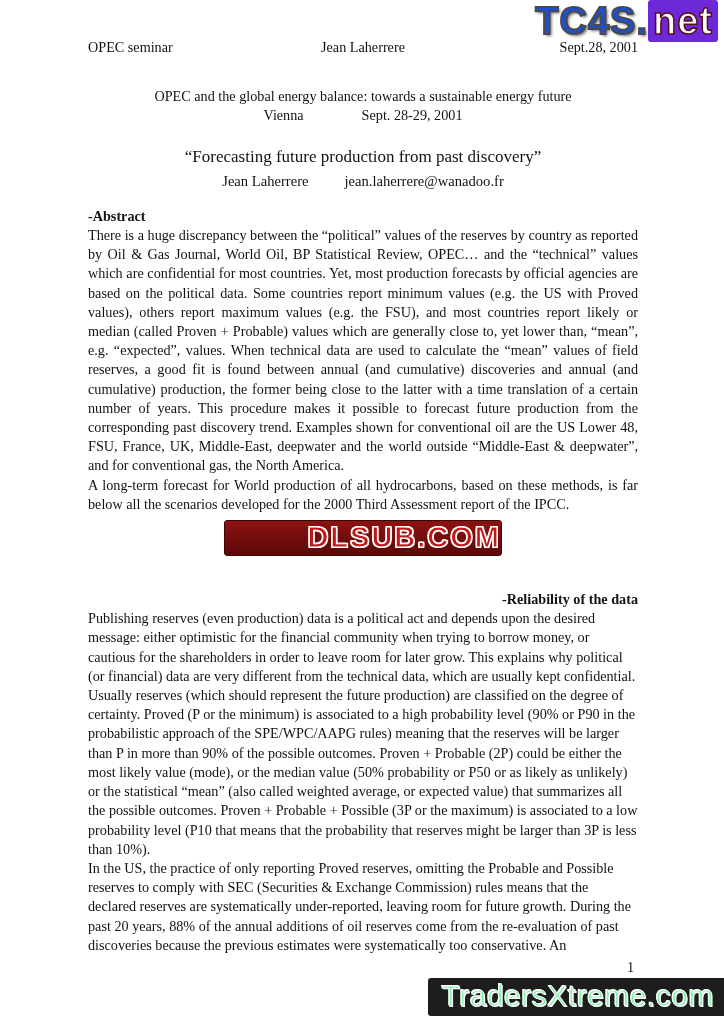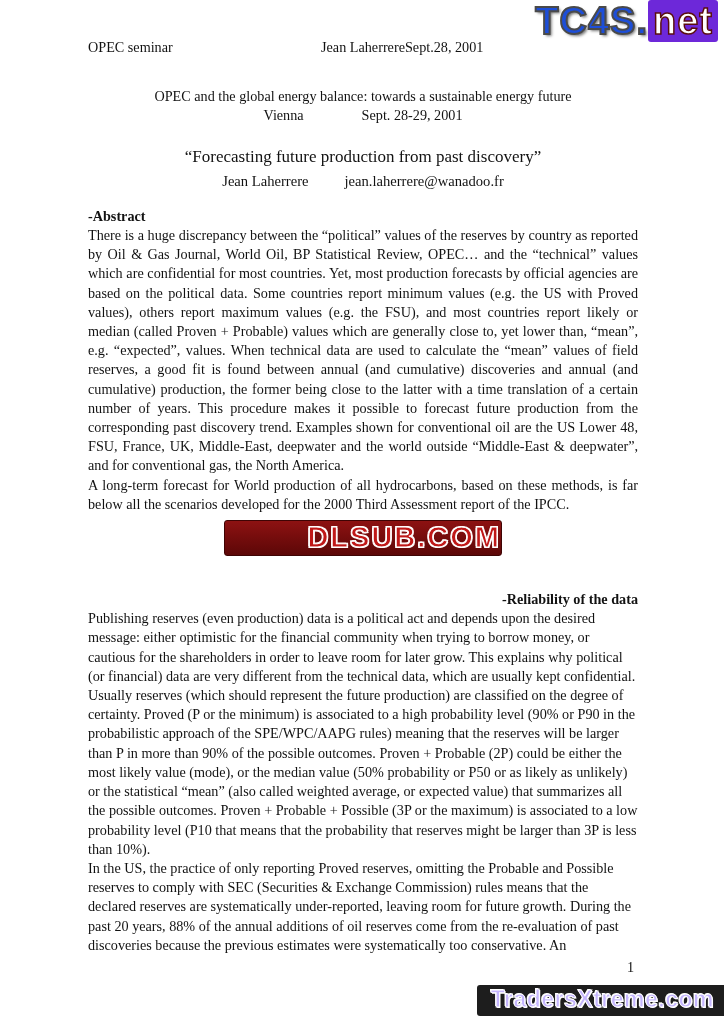--- a/index.html
+++ b/index.html
@@ -21,21 +21,21 @@
   .content { font-size: 14.2px; line-height: 19.2px; }
 
   .header-row {
     display: grid;
     grid-template-columns: 1fr auto 1fr;
     margin-top: 38px;
     font-size: 14.2px;
   }
   .header-row .h-left  { text-align: left; }
   .header-row .h-center{ text-align: center; }
-  .header-row .h-right { text-align: left; }
+  .header-row .h-right { text-align: right; }
 
   .conf1 { text-align: center; margin-top: 30px; }
   .conf2 { text-align: center; }
   .conf2 .gap { display: inline-block; width: 58px; }
 
   .paper-title {
     text-align: center;
     font-size: 17px;
     font-weight: normal;
     margin-top: 20px;
@@ -93,22 +93,22 @@
 
   
   .wm-bottom {
     position: absolute; right: 0; bottom: 8px;
     background: #1d1d1d;
     padding: 1px 10px 3px 14px;
     border-radius: 3px 0 0 3px;
   }
   .wm-bottom span {
     font-family: "Liberation Sans", sans-serif;
-    font-weight: bold; font-size: 23px;
-    color: #c4b5fd;
+    font-weight: normal; font-size: 30px;
+    color: #86efac;
     -webkit-text-stroke: 0.8px #ffffff;
     text-shadow: 1px 1px 0 #ffffff, -1px -1px 0 #ffffff;
     letter-spacing: 0.5px;
     white-space: nowrap;
   }
 
   .page-num {
     position: absolute;
     right: 90px; bottom: 48px;
     font-size: 14.2px;

